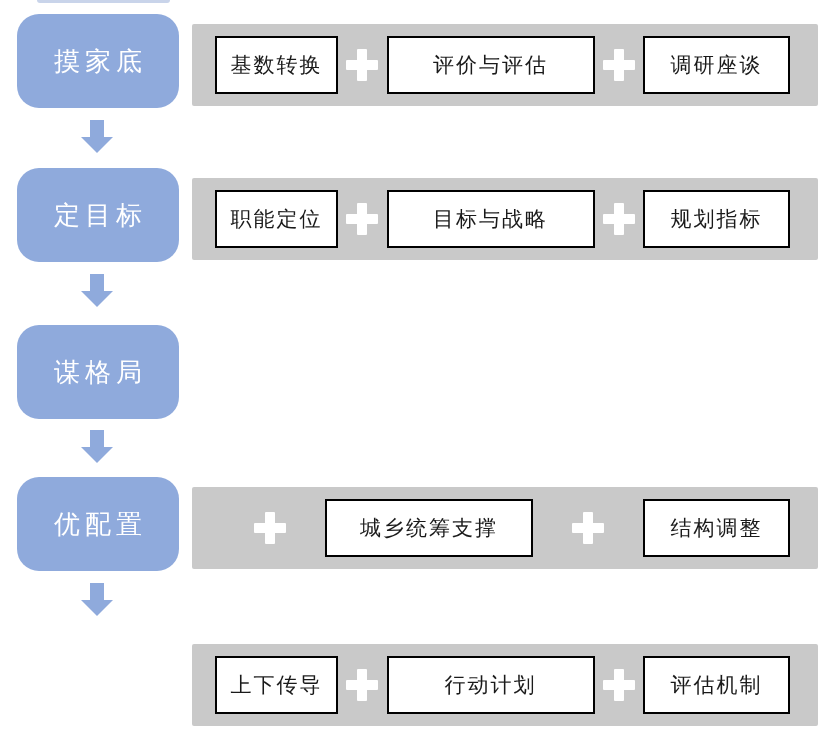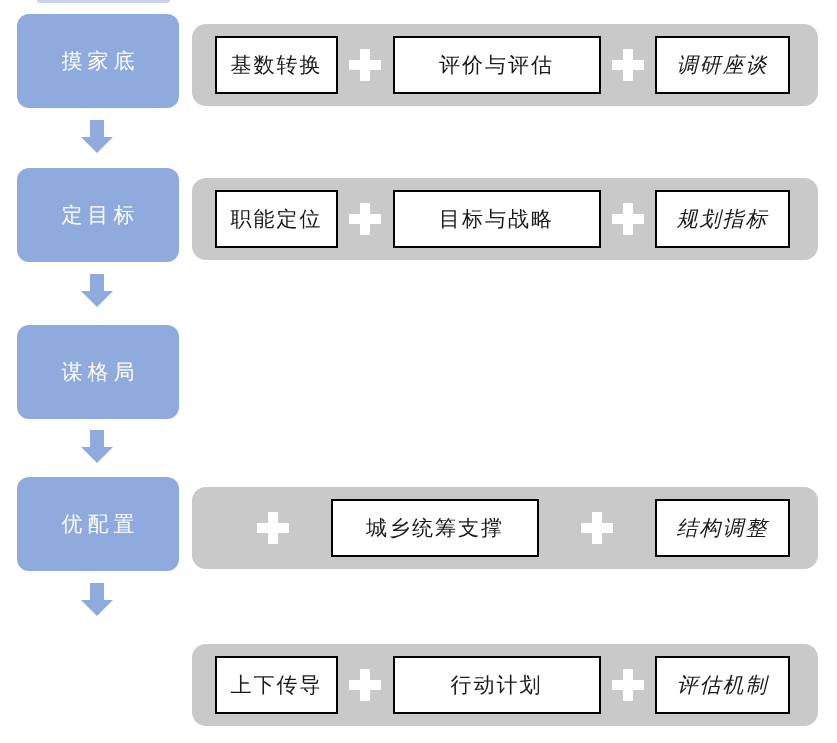--- a/index.html
+++ b/index.html
@@ -22,57 +22,57 @@
     position: absolute;
     left: 0;
     width: 837px;
     height: 94px;
   }
   .stage {
     position: absolute;
     left: 17px; top: 0;
     width: 162px; height: 94px;
     background: var(--stage-fill, #8FAADC);
-    border-radius: 12px;
+    border-radius: 22px;
     display: flex;
     align-items: center;
     justify-content: center;
     color: #ffffff;
-    font-size: 21px;
+    font-size: 26px;
     letter-spacing: 5px;
     padding-left: 5px;
     box-sizing: border-box;
   }
   .bar {
     position: absolute;
     left: 192px; top: 10px;
     width: 626px; height: 82px;
     background: var(--bar-fill, #C9C9C9);
-    border-radius: 14px;
+    border-radius: 2px;
     display: flex;
     align-items: center;
     padding: 0 28px 0 23px;
     box-sizing: border-box;
   }
   .item {
     height: 58px;
     background: var(--item-fill, #ffffff);
     border: 2px solid var(--item-border, #000000);
     box-sizing: border-box;
     display: flex;
     align-items: center;
     justify-content: center;
     color: #1a1a1a;
     font-size: 21px;
     letter-spacing: 2px;
     flex: none;
   }
   .item.w1 { width: 123px; }
   .item.w2 { width: 208px; }
-  .item.w3 { width: 135px; font-style: italic; }
+  .item.w3 { width: 147px; }
   .plus-wrap {
     flex: 1;
     display: flex;
     align-items: center;
     justify-content: center;
   }
   .plus { position: relative; width: 32px; height: 32px; }
   .plus::before, .plus::after {
     content: "";
     position: absolute;

